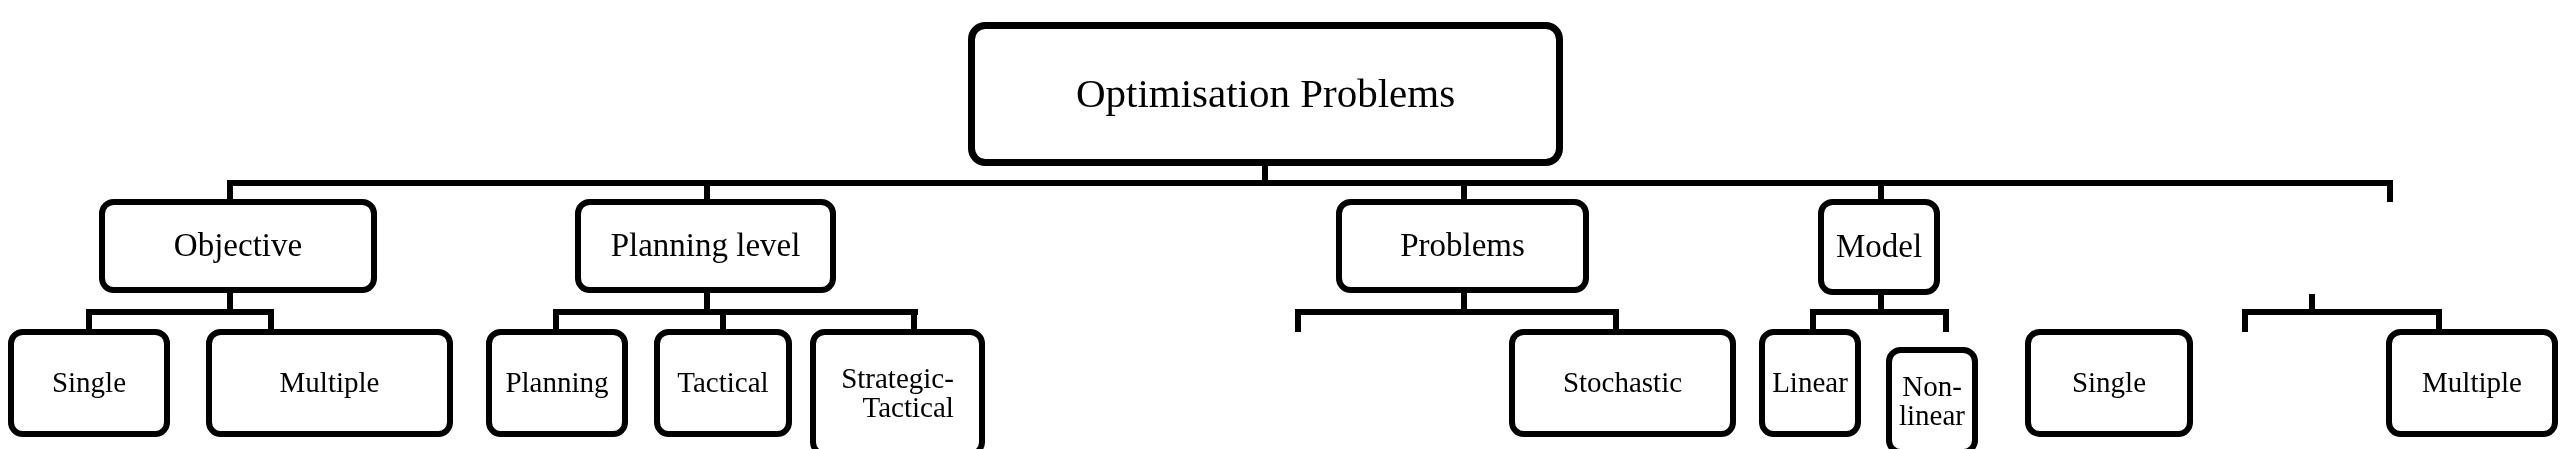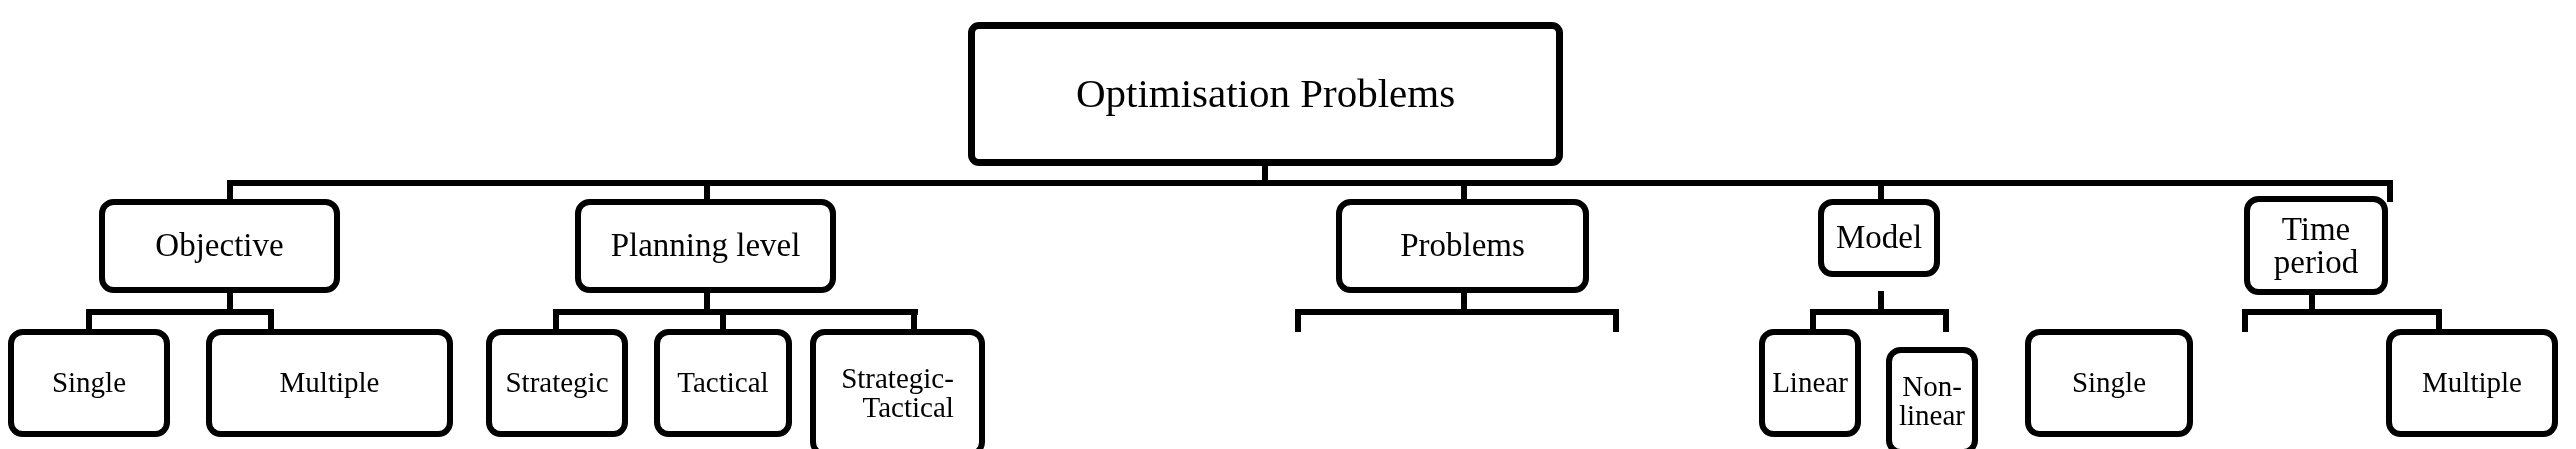--- a/index.html
+++ b/index.html
@@ -48,85 +48,84 @@
     background: #000000;
   }
   .conn.v { width: 6px; }
   .conn.h { height: 6px; }
 </style>
 </head>
 <body>
 
 <div id="canvas">
 
-  <div class="node root" style="left:968px; top:22px; width:595px; height:144px;border-radius:11px;">Optimisation Problems</div>
+  <div class="node root" style="left:968px; top:22px; width:595px; height:144px;">Optimisation Problems</div>
 
   <div class="conn v" style="left:1262px; top:164px; height:21px;"></div>
 
   <div class="conn h" style="left:229px; top:180px; width:2160px;"></div>
 
   <div class="conn v" style="left:227px; top:180px; height:22px;"></div>
 
-  <div class="node level2" style="left:99px; top:199px; width:241px; height:94px;font-family:Liberation Serif, serif;">Objective</div>
+  <div class="node level2" style="left:99px; top:199px; width:278px; height:94px;font-family:Liberation Serif, serif;">Objective</div>
 
   <div class="conn v" style="left:227px; top:291px; height:21.4px;"></div>
   <div class="conn h" style="left:86px; top:309px; width:188px;"></div>
   <div class="conn v" style="left:86px; top:309px; height:23px;"></div>
   <div class="conn v" style="left:268px; top:309px; height:23px;"></div>
 
   <div class="node level3" style="left:8px; top:329px; width:162px; height:108px;">Single</div>
 
   <div class="node level3" style="left:206px; top:329px; width:247px; height:108px;">Multiple</div>
 
   <div class="conn v" style="left:704px; top:180px; height:22px;"></div>
 
   <div class="node level2" style="left:575px; top:199px; width:261px; height:94px;">Planning level</div>
 
   <div class="conn v" style="left:704px; top:291px; height:21.4px;"></div>
   <div class="conn h" style="left:553px; top:309px; width:365px;"></div>
   <div class="conn v" style="left:553px; top:309px; height:23px;"></div>
   <div class="conn v" style="left:720px; top:309px; height:23px;"></div>
   <div class="conn v" style="left:911px; top:309px; height:23px;"></div>
 
-  <div class="node level3" style="left:486px; top:329px; width:142px; height:108px;">Strategic</div>
+  <div class="node level3" style="left:486px; top:329px; width:142px; height:108px;">Planning</div>
 
   <div class="node level3" style="left:654px; top:329px; width:138px; height:108px;">Tactical</div>
 
   <div class="node level3 two-line" style="left:810px; top:329px; width:175px; height:128px;text-align:right;">Strategic-
 Tactical</div>
 
   <div class="conn v" style="left:1461px; top:180px; height:22px;"></div>
 
   <div class="node level2" style="left:1336px; top:199px; width:253px; height:94px;">Problems</div>
 
   <div class="conn v" style="left:1461px; top:291px; height:21.4px;"></div>
   <div class="conn h" style="left:1295px; top:309px; width:324px;"></div>
   <div class="conn v" style="left:1295px; top:309px; height:23px;"></div>
   <div class="conn v" style="left:1613px; top:309px; height:23px;"></div>
 
 
+  <div class="node level3" style="left:1509px; top:329px; width:227px; height:108px;">Stochastic</div>
 
   <div class="conn v" style="left:1878px; top:180px; height:22px;"></div>
 
-  <div class="node level2" style="left:1818px; top:199px; width:122px; height:78px;">Model</div>
+  <div class="node level2" style="left:1818px; top:199px; width:122px; height:96px;">Model</div>
 
   <div class="conn v" style="left:1878px; top:291px; height:21.4px;"></div>
   <div class="conn h" style="left:1810px; top:309px; width:139px;"></div>
   <div class="conn v" style="left:1810px; top:309px; height:23px;"></div>
   <div class="conn v" style="left:1943px; top:309px; height:23px;"></div>
 
   <div class="node level3" style="left:1759px; top:329px; width:102px; height:108px;">Linear</div>
 
   <div class="node level3 two-line" style="left:1886px; top:329px; width:92px; height:108px;margin-top:18px;">Non-
 linear</div>
 
   <div class="conn v" style="left:2387px; top:180px; height:22px;"></div>
 
-  <div class="node level2 two-line" style="left:2244px; top:196px; width:144px; height:99px;">Time
-period</div>
 
   <div class="conn v" style="left:2309px; top:294px; height:20px;"></div>
   <div class="conn h" style="left:2242px; top:309px; width:200px;"></div>
   <div class="conn v" style="left:2242px; top:309px; height:23px;"></div>
   <div class="conn v" style="left:2436px; top:309px; height:23px;"></div>
 
   <div class="node level3" style="left:2025px; top:329px; width:168px; height:108px;">Single</div>
 
   <div class="node level3" style="left:2386px; top:329px; width:172px; height:108px;">Multiple</div>
 

